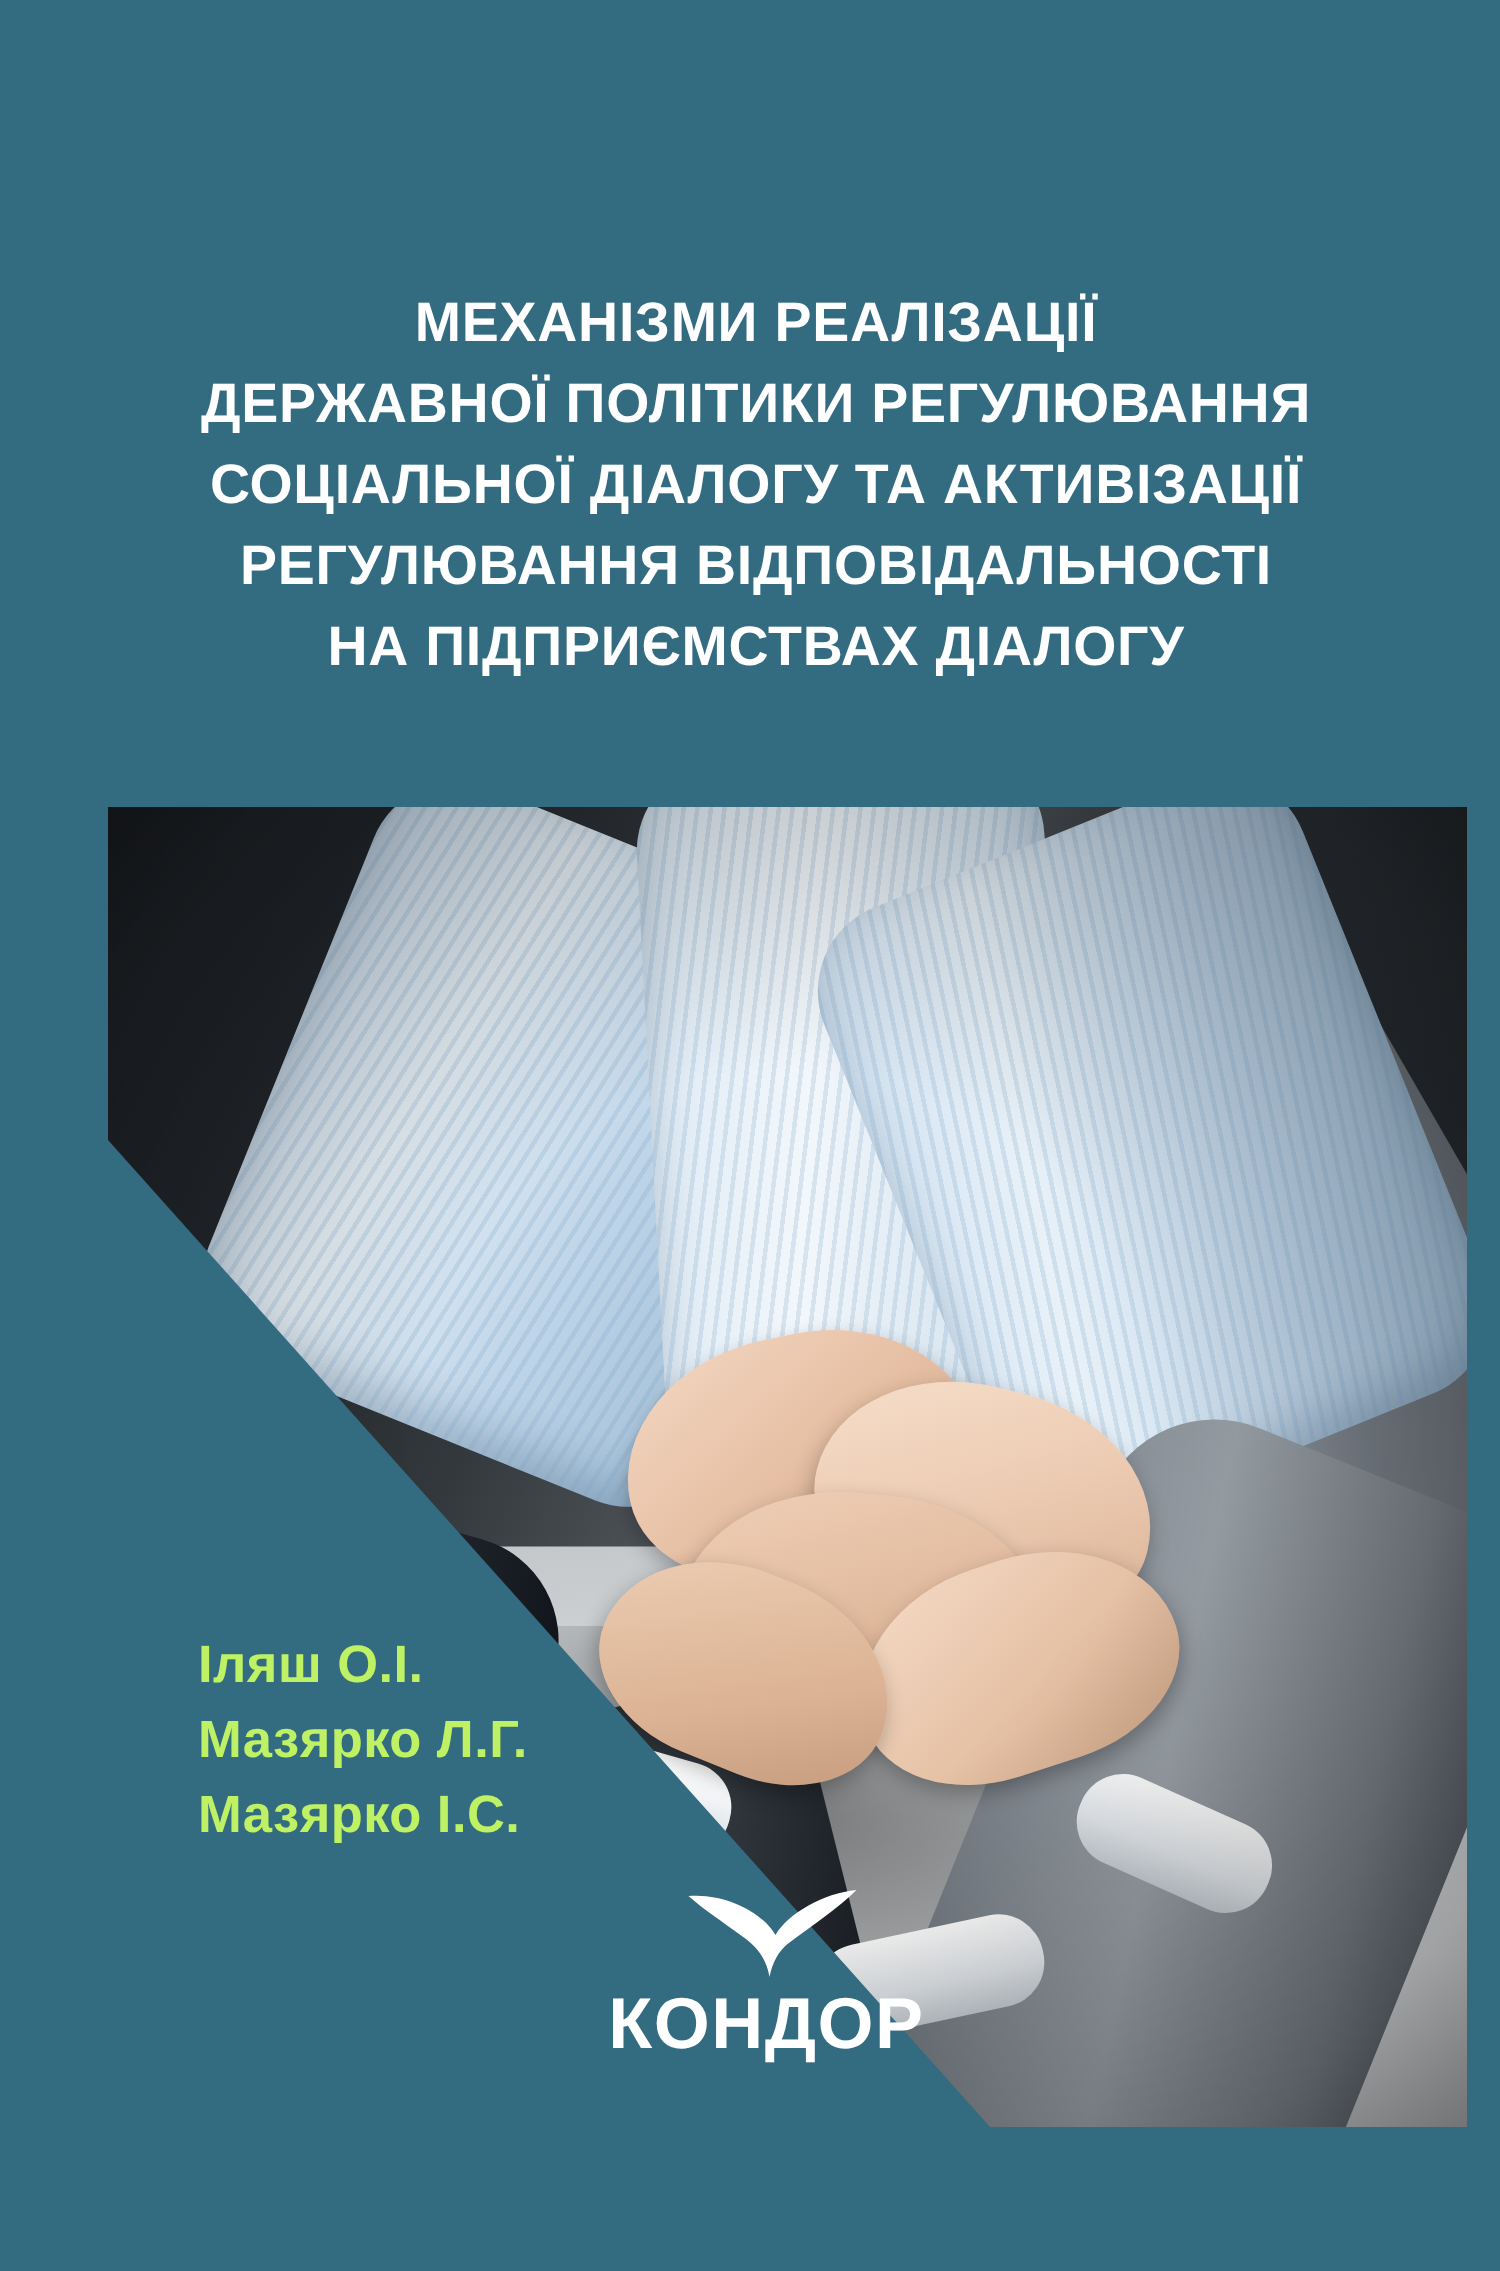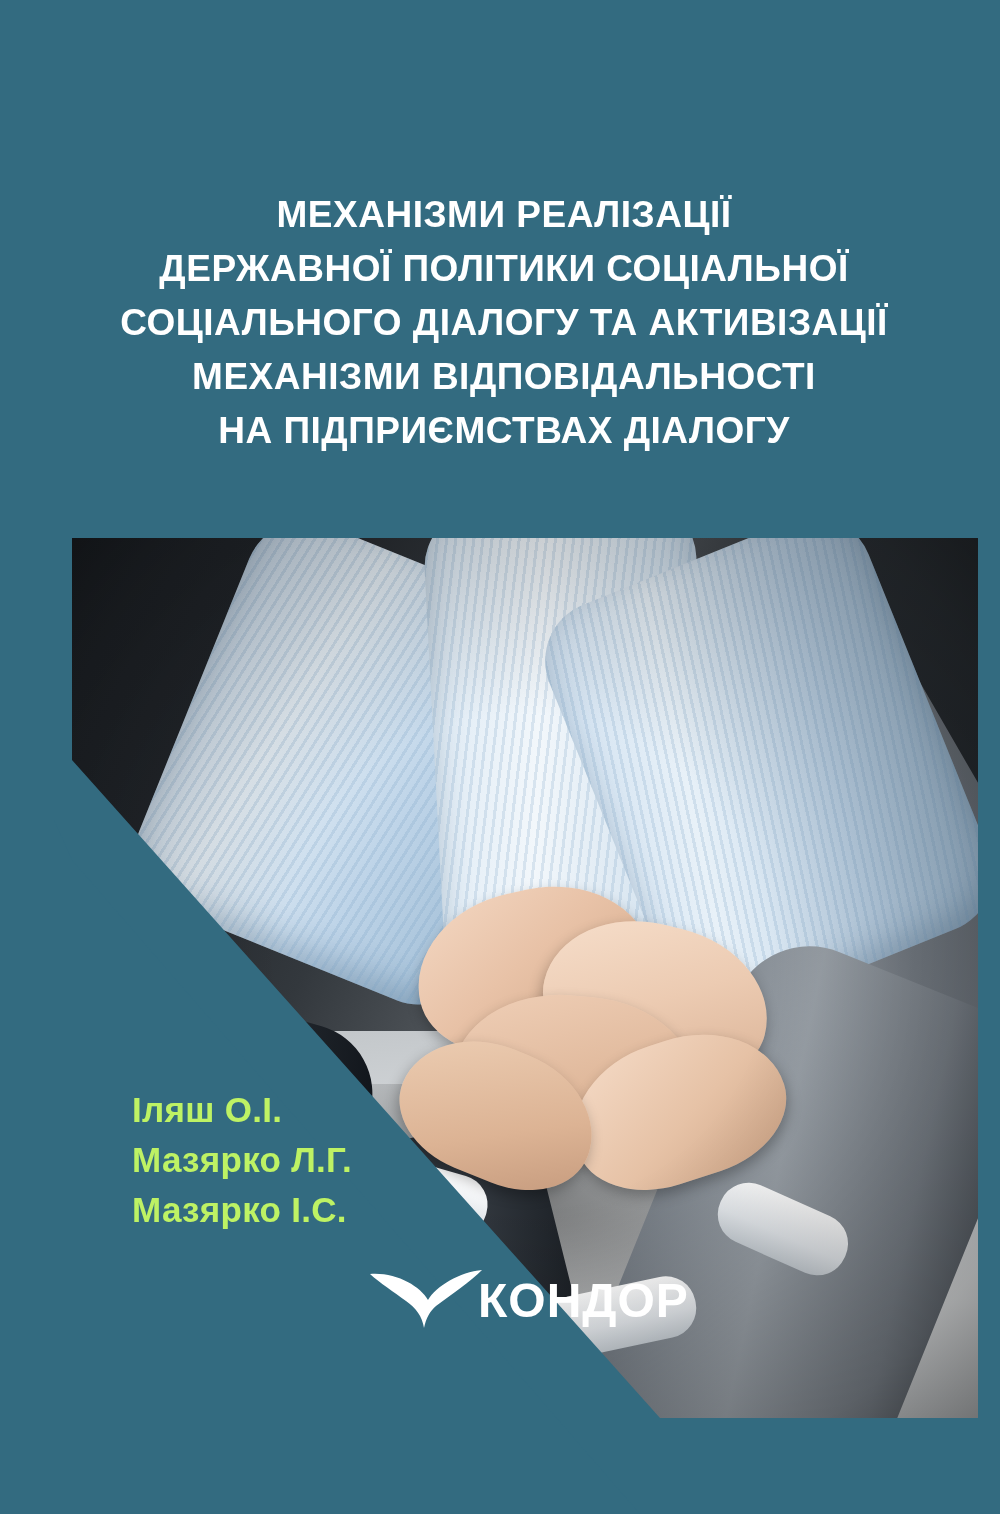--- a/index.html
+++ b/index.html
@@ -191,20 +191,21 @@
   
   .logo {
     position: absolute;
     left: 366px;
     top: 1256px;
     width: 290px;
     height: 90px;
     color: #ffffff;
     display: flex;
     align-items: center;
+    flex-direction: column;
   }
   .logo-bird {
     width: 118px;
     height: 70px;
     flex: none;
     margin-right: -6px;
   }
   .logo-text {
     font-size: 48px;
     font-weight: 700;
@@ -255,23 +256,23 @@
   </div>
 
   <svg class="wedge" viewBox="0 0 1000 1514" preserveAspectRatio="none">
     <polygon points="0,1514 0,700 72,700 72,760 660,1418 976,1418 976,1514" fill="#336b80"></polygon>
     <polygon points="0,700 0,1514 640,1514 72,860" fill="#336b80"></polygon>
     <polygon points="0,640 72,640 72,820 0,820" fill="#336b80"></polygon>
   </svg>
 
   <div class="title-block">
     <div class="title-line">МЕХАНІЗМИ РЕАЛІЗАЦІЇ</div>
-    <div class="title-line">ДЕРЖАВНОЇ ПОЛІТИКИ СОЦІАЛЬНОЇ</div>
-    <div class="title-line">СОЦІАЛЬНОГО ДІАЛОГУ ТА АКТИВІЗАЦІЇ</div>
-    <div class="title-line">МЕХАНІЗМИ ВІДПОВІДАЛЬНОСТІ</div>
+    <div class="title-line">ДЕРЖАВНОЇ ПОЛІТИКИ РЕГУЛЮВАННЯ</div>
+    <div class="title-line">СОЦІАЛЬНОЇ ДІАЛОГУ ТА АКТИВІЗАЦІЇ</div>
+    <div class="title-line">РЕГУЛЮВАННЯ ВІДПОВІДАЛЬНОСТІ</div>
     <div class="title-line">НА ПІДПРИЄМСТВАХ ДІАЛОГУ</div>
   </div>
 
   <div class="authors">
     <div class="author-line">Іляш О.І.</div>
     <div class="author-line">Мазярко Л.Г.</div>
     <div class="author-line">Мазярко І.С.</div>
   </div>
 
   <div class="logo">

